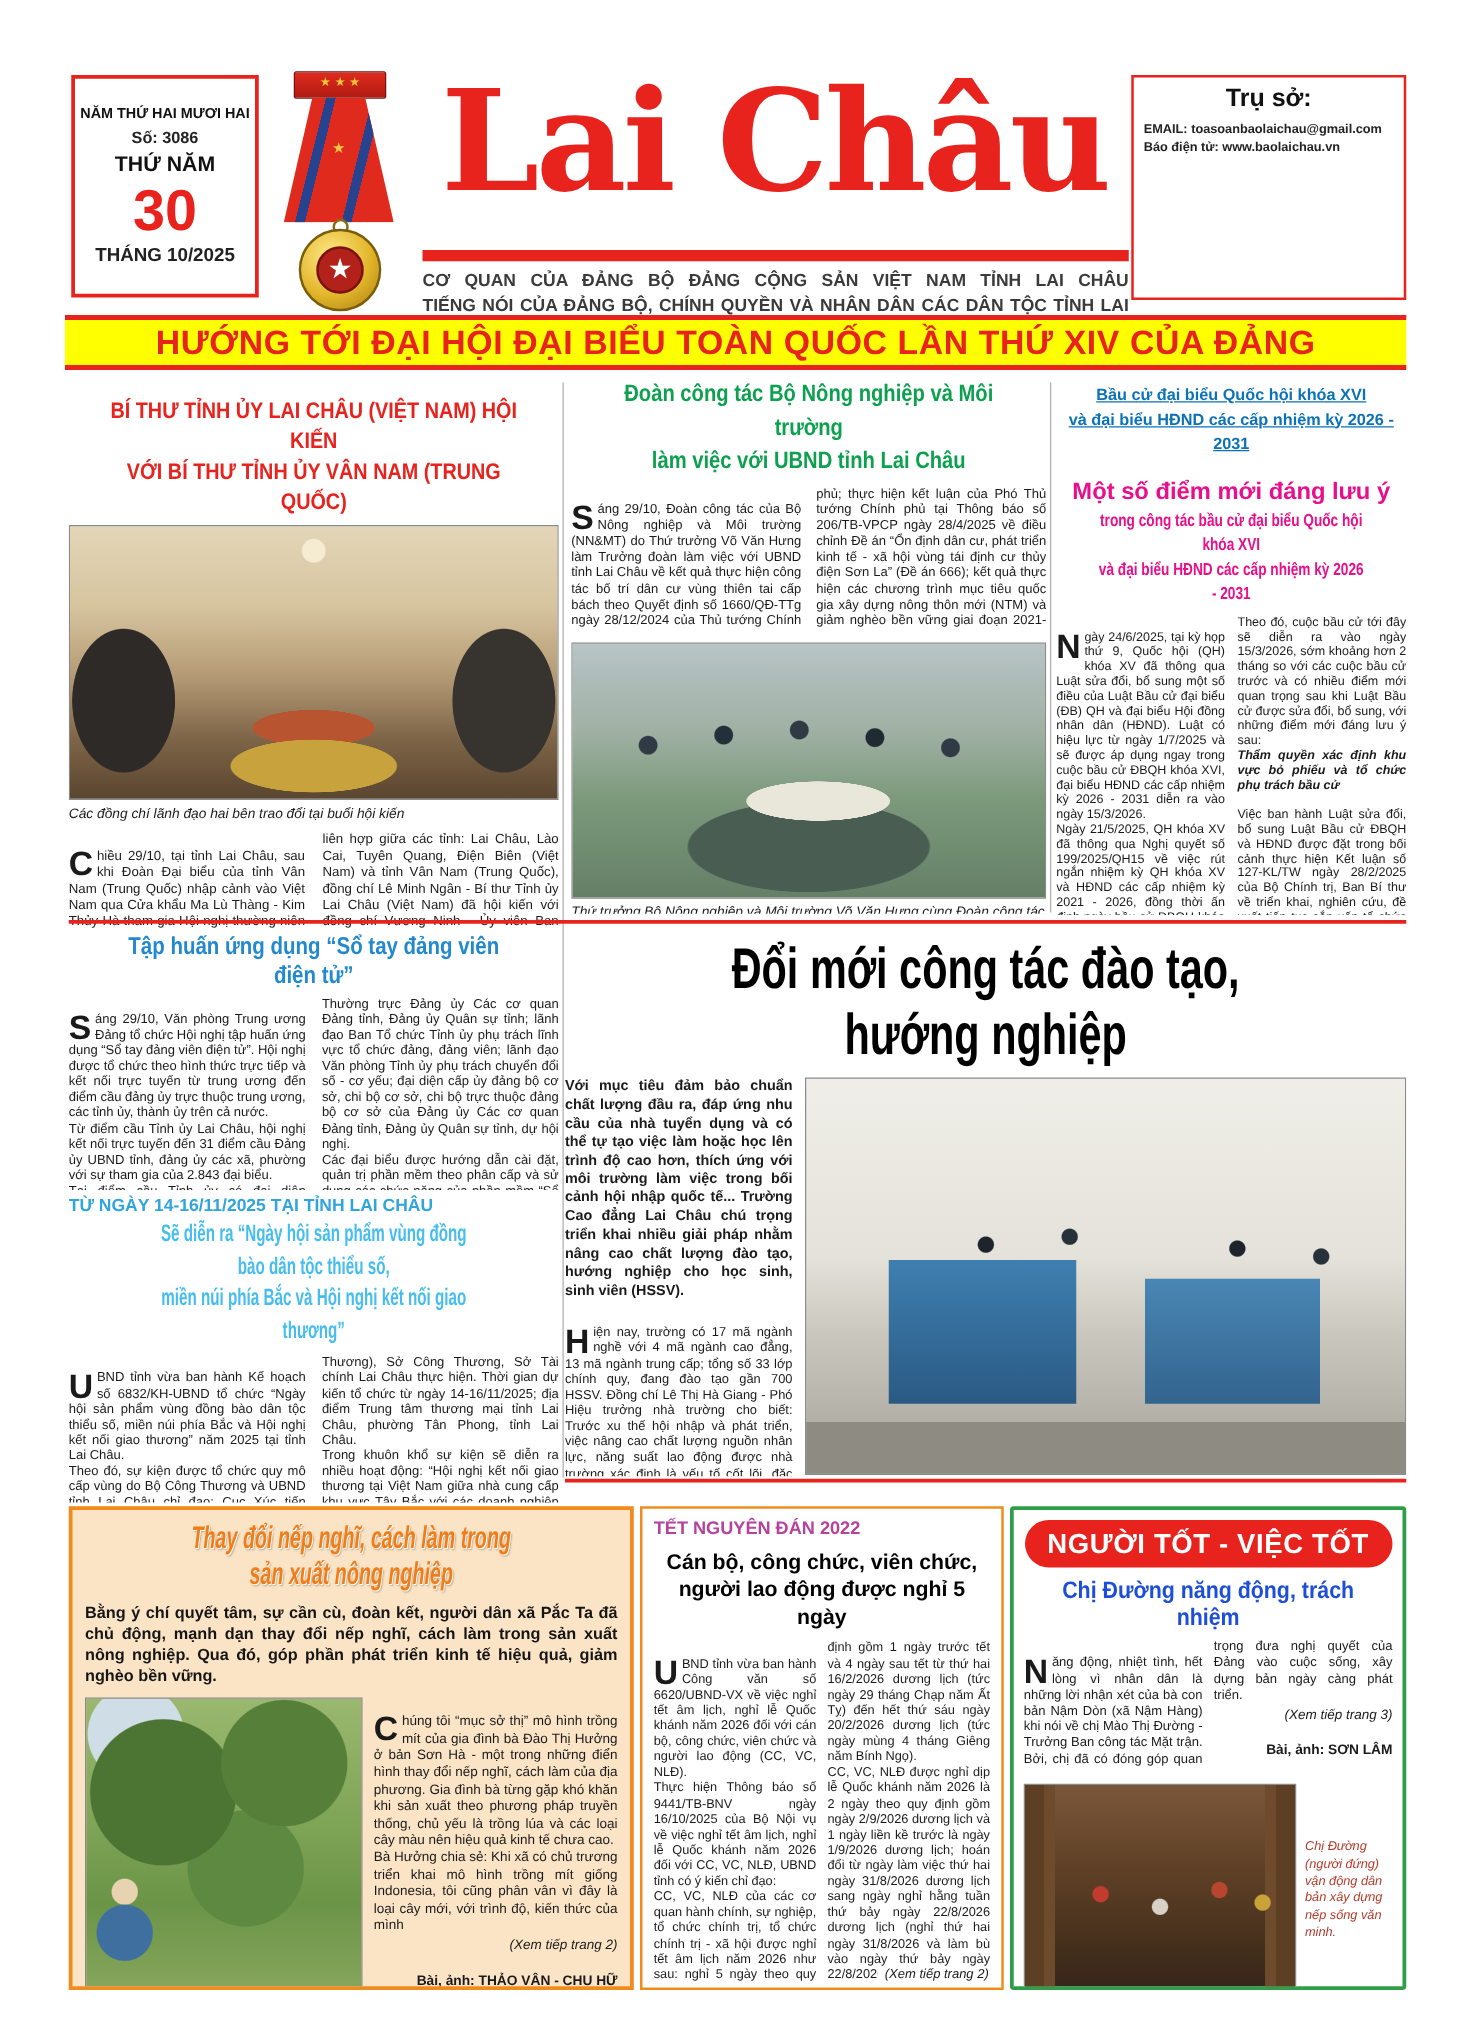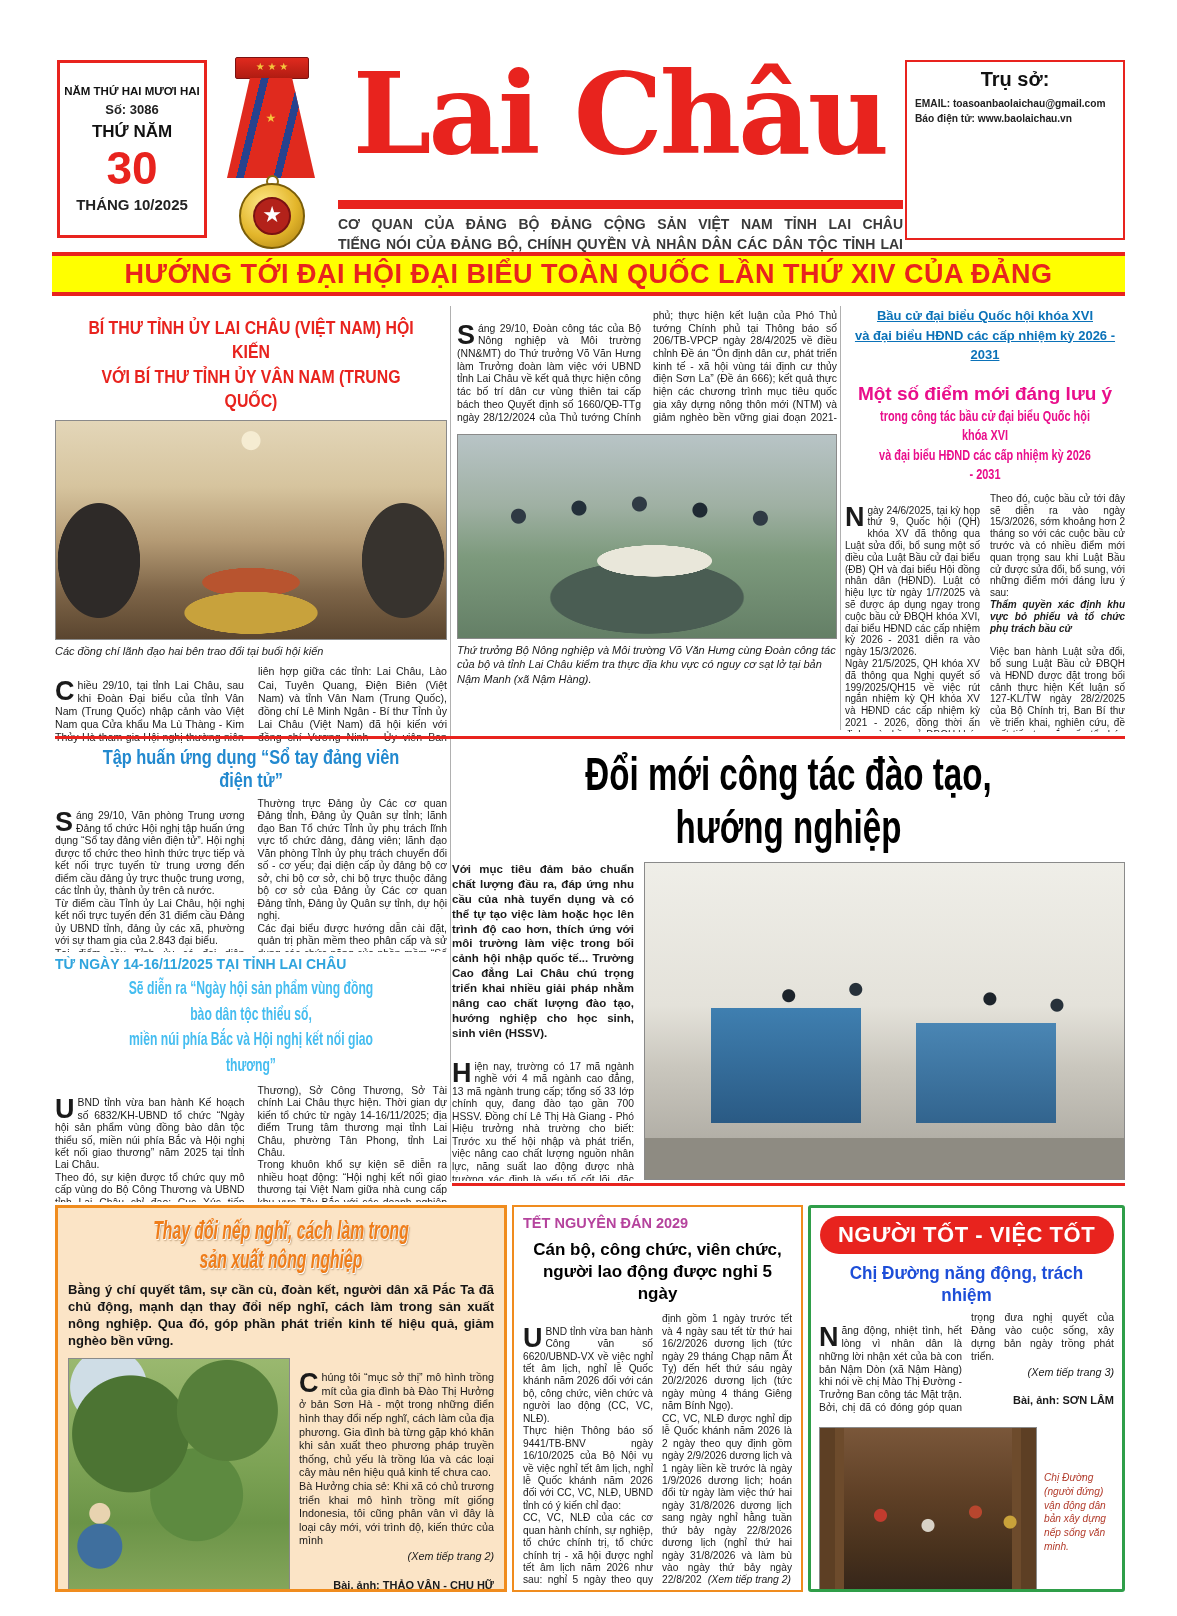--- a/index.html
+++ b/index.html
@@ -216,20 +216,24 @@
     </div>
     <div class="a-photo photo"></div>
     <div class="a-cap cap">Các đồng chí lãnh đạo hai bên trao đổi tại buổi hội kiến</div>
     <div class="a-body body-txt">
       <span class="dc">C</span><span>hiều 29/10, tại tỉnh Lai Châu, sau khi Đoàn Đại biểu của tỉnh Vân Nam (Trung Quốc) nhập cảnh vào Việt Nam qua Cửa khẩu Ma Lù Thàng - Kim Thủy Hà tham gia Hội nghị thường niên lần thứ 5 giữa các Bí thư Tỉnh ủy và Phiên họp lần thứ 11 Nhóm Công tác liên hợp giữa các tỉnh: Lai Châu, Lào Cai, Tuyên Quang, Điện Biên (Việt Nam) và tỉnh Vân Nam (Trung Quốc), đồng chí Lê Minh Ngân - Bí thư Tỉnh ủy Lai Châu (Việt Nam) đã hội kiến với đồng chí Vương Ninh - Ủy viên Ban Chấp hành (BCH) Trung ương Đảng Cộng sản Trung Quốc, Bí thư Tỉnh ủy, Chủ nhiệm Ủy ban Thường vụ Nhân Đại tỉnh Vân Nam.</span>
       
     </div>
   </div>
 
   <div class="colB">
+    <div class="b-head">
+      <span class="squeeze sx85">Đoàn công tác Bộ Nông nghiệp và Môi trường
+làm việc với UBND tỉnh Lai Châu</span>
+    </div>
     <div class="b-body body-txt">
       <span class="dc">S</span><span>áng 29/10, Đoàn công tác của Bộ Nông nghiệp và Môi trường (NN&amp;MT) do Thứ trưởng Võ Văn Hưng làm Trưởng đoàn làm việc với UBND tỉnh Lai Châu về kết quả thực hiện công tác bố trí dân cư vùng thiên tai cấp bách theo Quyết định số 1660/QĐ-TTg ngày 28/12/2024 của Thủ tướng Chính phủ; thực hiện kết luận của Phó Thủ tướng Chính phủ tại Thông báo số 206/TB-VPCP ngày 28/4/2025 về điều chỉnh Đề án “Ổn định dân cư, phát triển kinh tế - xã hội vùng tái định cư thủy điện Sơn La” (Đề án 666); kết quả thực hiện các chương trình mục tiêu quốc gia xây dựng nông thôn mới (NTM) và giảm nghèo bền vững giai đoạn 2021-2025 cùng một số nội dung quan trọng khác.</span>
       
     </div>
     <div class="b-photo photo"></div>
     <div class="b-cap cap">Thứ trưởng Bộ Nông nghiệp và Môi trường Võ Văn Hưng cùng Đoàn công tác của bộ và tỉnh Lai Châu kiểm tra thực địa khu vực có nguy cơ sạt lở tại bản Nậm Manh (xã Nậm Hàng).</div>
   </div>
 
   <div class="colC">
     <div class="c-kicker" style="white-space:pre-line">Bầu cử đại biểu Quốc hội khóa XVI
@@ -312,42 +316,42 @@
       <div class="bl-text body-txt">
         <span class="dc">C</span><span>húng tôi “mục sở thị” mô hình trồng mít của gia đình bà Đào Thị Hưởng ở bản Sơn Hà - một trong những điển hình thay đổi nếp nghĩ, cách làm của địa phương. Gia đình bà từng gặp khó khăn khi sản xuất theo phương pháp truyền thống, chủ yếu là trồng lúa và các loại cây màu nên hiệu quả kinh tế chưa cao.
 Bà Hưởng chia sẻ: Khi xã có chủ trương triển khai mô hình trồng mít giống Indonesia, tôi cũng phân vân vì đây là loại cây mới, với trình độ, kiến thức của mình</span>
         <div class="cont">(Xem tiếp trang 2)</div>
         <div class="byline">Bài, ảnh: THẢO VÂN - CHU HỮ</div>
       </div>
     </div>
   </div>
 
   <div class="box-mid">
-    <div class="bm-kicker">TẾT NGUYÊN ĐÁN 2029</div>
+    <div class="bm-kicker">TẾT NGUYÊN ĐÁN 2022</div>
     <div class="bm-head">
       <span class="squeeze">Cán bộ, công chức, viên chức,
 người lao động được nghỉ 5 ngày</span>
     </div>
     <div class="bm-body body-txt">
       <span class="dc">U</span><span>BND tỉnh vừa ban hành Công văn số 6620/UBND-VX về việc nghỉ tết âm lịch, nghỉ lễ Quốc khánh năm 2026 đối với cán bộ, công chức, viên chức và người lao động (CC, VC, NLĐ).
 Thực hiện Thông báo số 9441/TB-BNV ngày 16/10/2025 của Bộ Nội vụ về việc nghỉ tết âm lịch, nghỉ lễ Quốc khánh năm 2026 đối với CC, VC, NLĐ, UBND tỉnh có ý kiến chỉ đạo:
 CC, VC, NLĐ của các cơ quan hành chính, sự nghiệp, tổ chức chính trị, tổ chức chính trị - xã hội được nghỉ tết âm lịch năm 2026 như sau: nghỉ 5 ngày theo quy định gồm 1 ngày trước tết và 4 ngày sau tết từ thứ hai 16/2/2026 dương lịch (tức ngày 29 tháng Chạp năm Ất Tỵ) đến hết thứ sáu ngày 20/2/2026 dương lịch (tức ngày mùng 4 tháng Giêng năm Bính Ngọ).
 CC, VC, NLĐ được nghỉ dịp lễ Quốc khánh năm 2026 là 2 ngày theo quy định gồm ngày 2/9/2026 dương lịch và 1 ngày liền kề trước là ngày 1/9/2026 dương lịch; hoán đổi từ ngày làm việc thứ hai ngày 31/8/2026 dương lịch sang ngày nghỉ hằng tuần thứ bảy ngày 22/8/2026 dương lịch (nghỉ thứ hai ngày 31/8/2026 và làm bù vào ngày thứ bảy ngày 22/8/2026).
 Các cơ quan, đơn vị thực hiện lịch nghỉ tết âm lịch, nghỉ lễ Quốc khánh năm 2026 bố trí sắp xếp các bộ phận ứng trực theo quy định và làm việc hợp lý</span>
     </div>
     <div class="bm-cont">(Xem tiếp trang 2)</div>
   </div>
 
   <div class="box-right">
     <div class="br-pill">NGƯỜI TỐT - VIỆC TỐT</div>
     <div class="br-head">
       <span class="squeeze sx90">Chị Đường năng động, trách nhiệm</span>
     </div>
     <div class="br-body body-txt">
-      <span class="dc">N</span><span>ăng động, nhiệt tình, hết lòng vì nhân dân là những lời nhận xét của bà con bản Nậm Dòn (xã Nậm Hàng) khi nói về chị Mào Thị Đường - Trưởng Ban công tác Mặt trận. Bởi, chị đã có đóng góp quan trọng đưa nghị quyết của Đảng vào cuộc sống, xây dựng bản ngày trồng phát triển.</span>
+      <span class="dc">N</span><span>ăng động, nhiệt tình, hết lòng vì nhân dân là những lời nhận xét của bà con bản Nậm Dòn (xã Nậm Hàng) khi nói về chị Mào Thị Đường - Trưởng Ban công tác Mặt trận. Bởi, chị đã có đóng góp quan trọng đưa nghị quyết của Đảng vào cuộc sống, xây dựng bản ngày càng phát triển.</span>
       <div class="cont">(Xem tiếp trang 3)</div>
       <div class="byline">Bài, ảnh: SƠN LÂM</div>
     </div>
     <div class="br-flex">
       <div class="br-photo photo"></div>
       <div class="br-cap">Chị Đường (người đứng) vận động dân bản xây dựng nếp sống văn minh.</div>
     </div>
   </div>
 
 </div>

